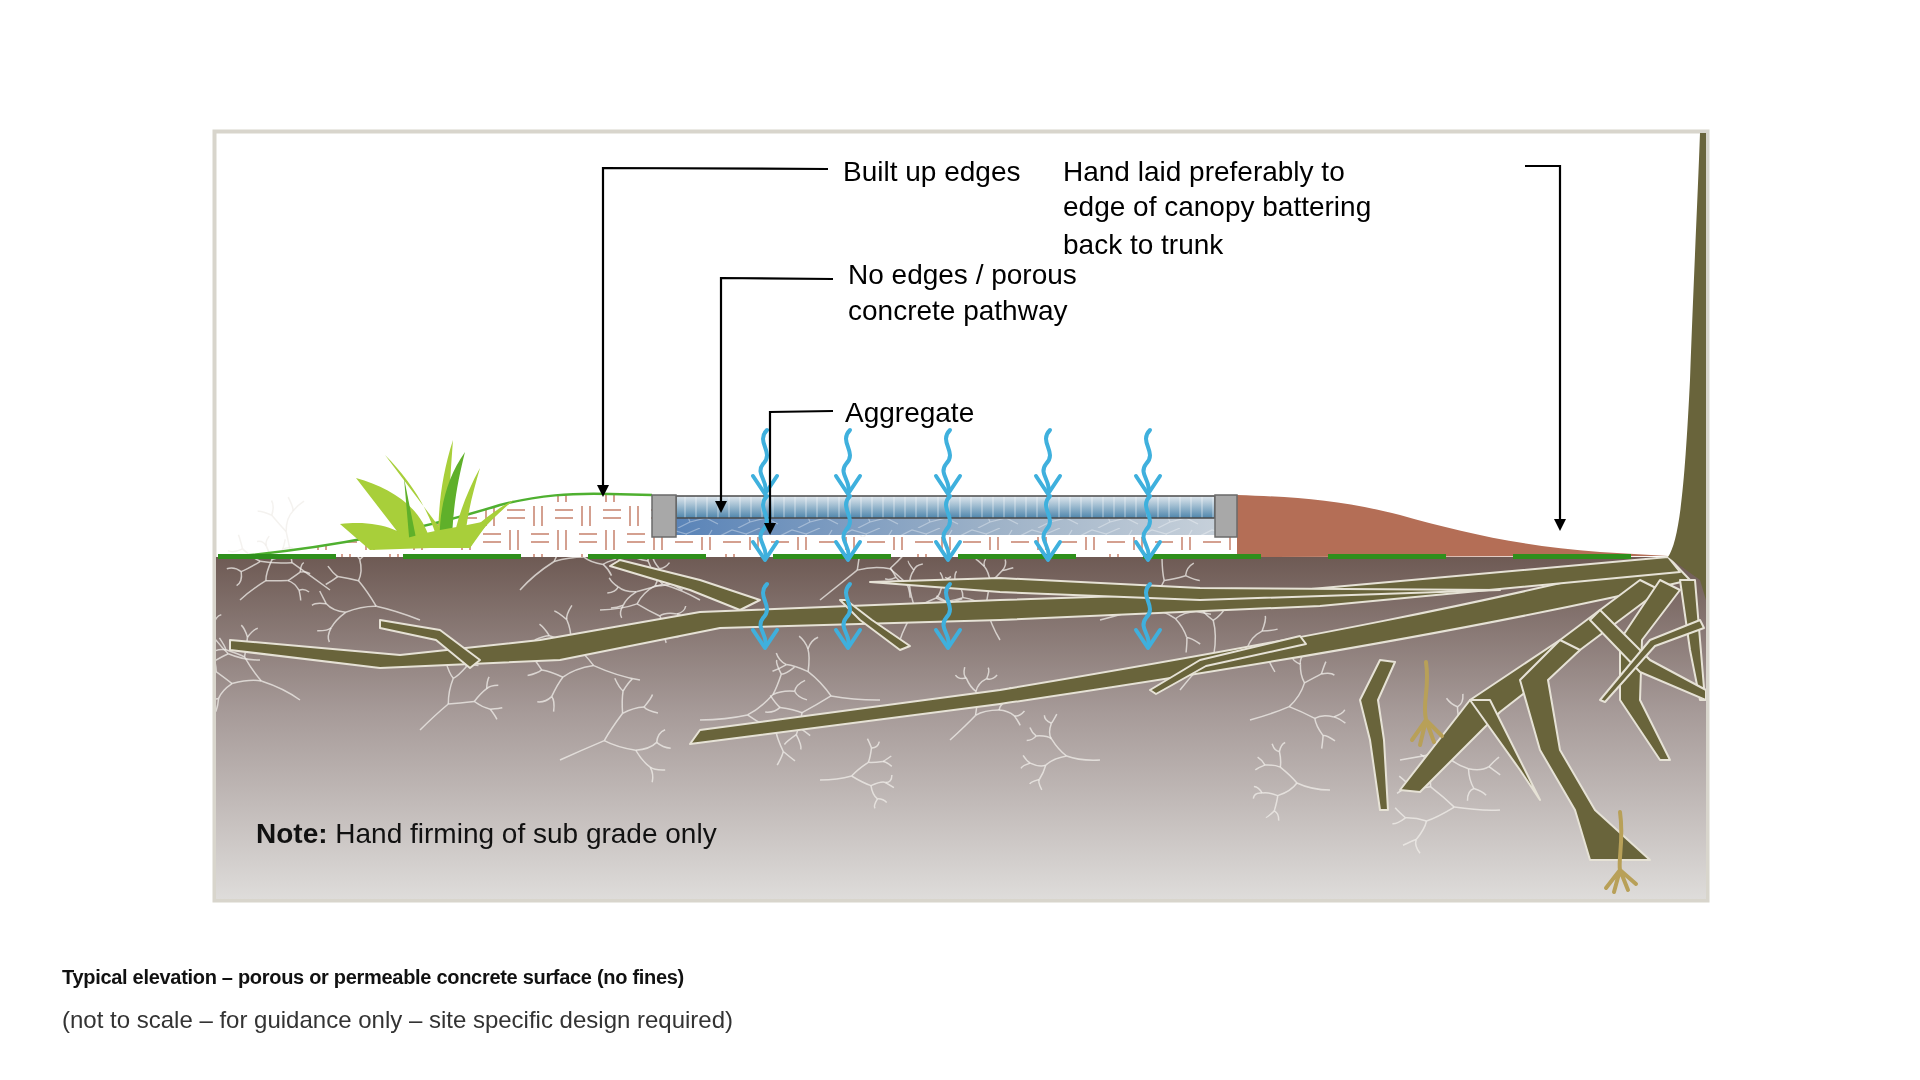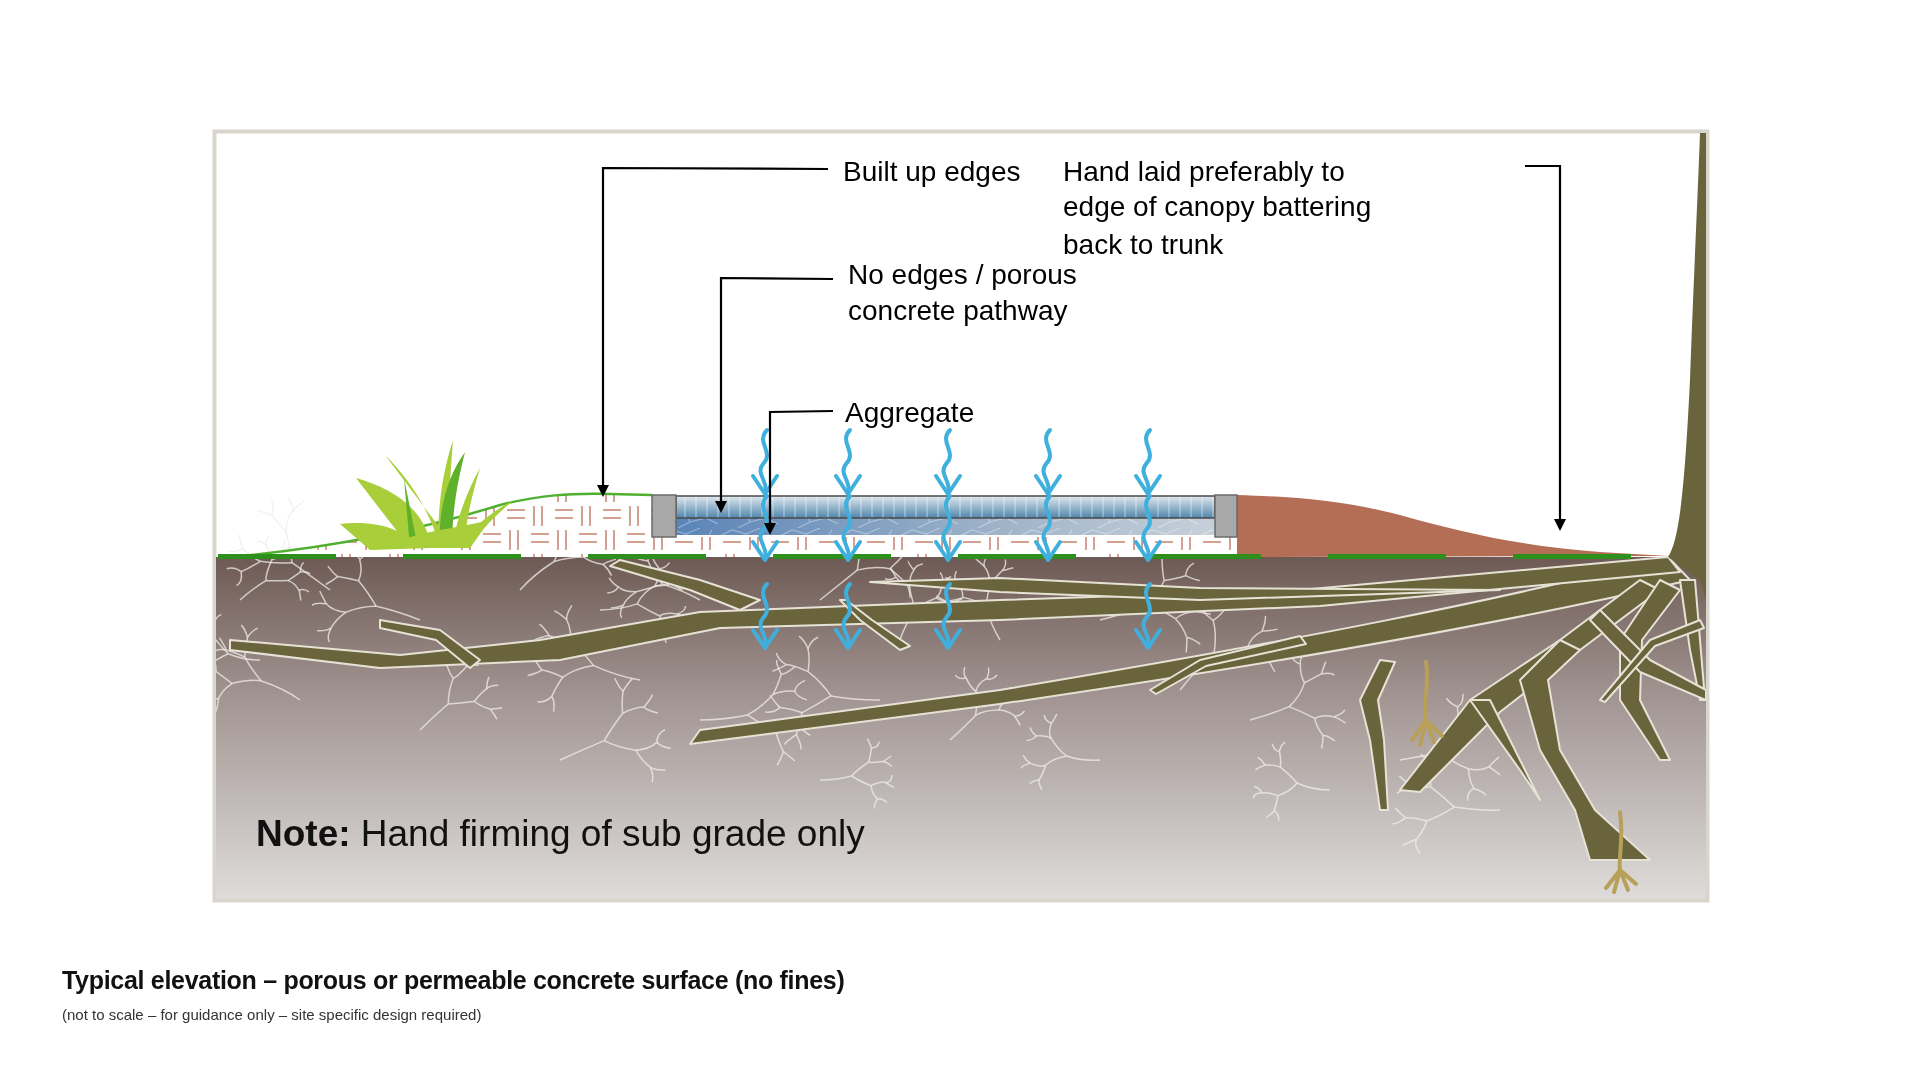--- a/index.html
+++ b/index.html
@@ -2,26 +2,26 @@
 <html><head>
 <meta charset="utf-8">
 <style>
   html, body { margin:0; padding:0; background:#ffffff; }
   body { width:1920px; height:1080px; position:relative; overflow:hidden;
          font-family:"Liberation Sans", sans-serif; }
   #diagram { position:absolute; left:0; top:0; width:1920px; height:1080px; }
   .lbl { position:absolute; font-family:"Liberation Sans", sans-serif; font-size:28px;
          line-height:36px; color:#000000; white-space:pre; }
   .note { position:absolute; left:256px; top:815px; font-family:"Liberation Sans", sans-serif;
-          font-size:37px; line-height:37px; color:#111111; }
+          font-size:28px; line-height:37px; color:#111111; }
   .note b { font-weight:bold; }
   .cap-title { position:absolute; left:62px; top:966px; font-family:"Liberation Sans", sans-serif;
-               font-size:25px; font-weight:bold; color:#111111; letter-spacing:-0.3px; }
+               font-size:20px; font-weight:bold; color:#111111; letter-spacing:-0.3px; }
   .cap-sub { position:absolute; left:62px; top:1006px; font-family:"Liberation Sans", sans-serif;
-             font-size:15px; color:#333333; }
+             font-size:24px; color:#333333; }
 </style>
 </head>
 <body>
 
 <svg id="diagram" viewBox="0 0 1920 1080" xmlns="http://www.w3.org/2000/svg">
   <defs>
     <linearGradient id="soilGrad" x1="0" y1="0" x2="0" y2="1">
       <stop offset="0" stop-color="#6e5a54"></stop>
       <stop offset="0.45" stop-color="#a69a98"></stop>
       <stop offset="1" stop-color="#dedcda"></stop>

